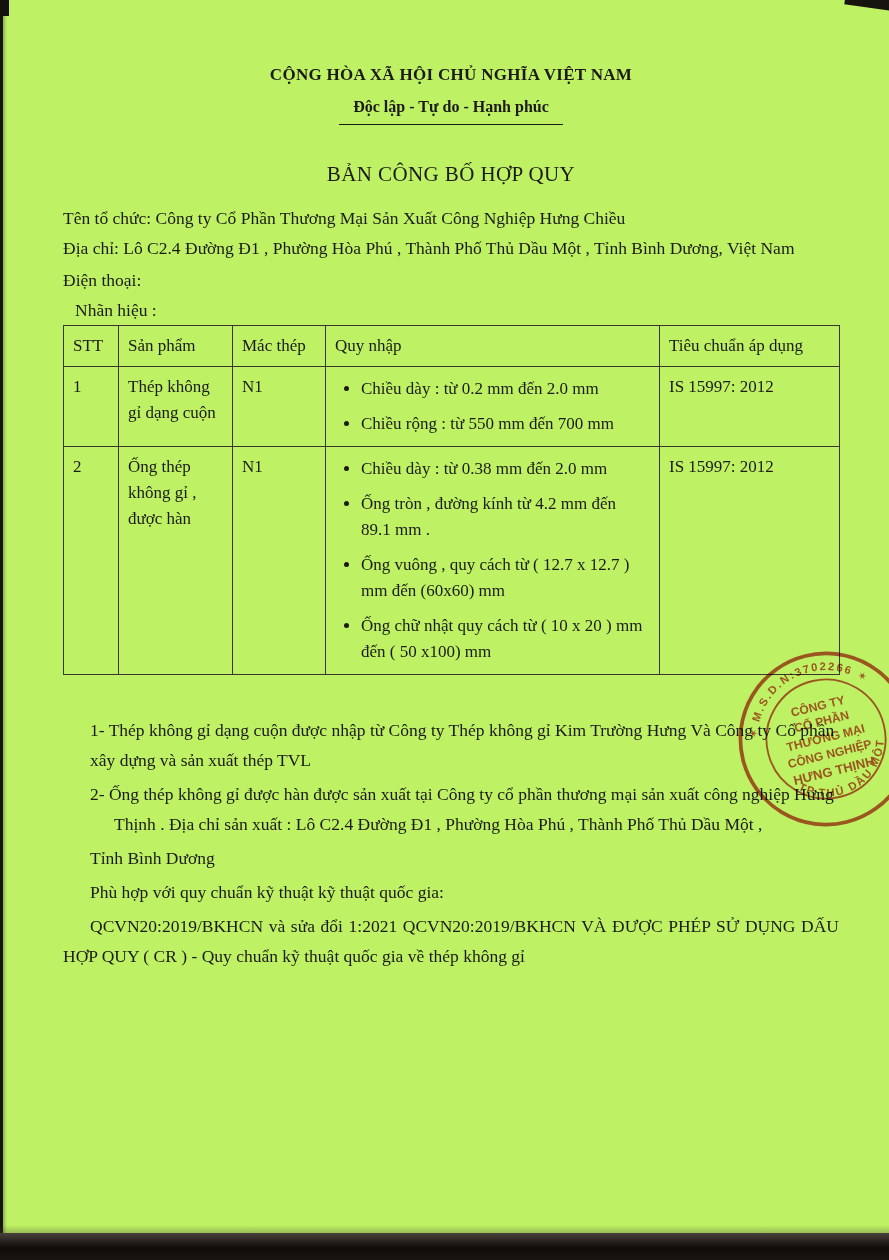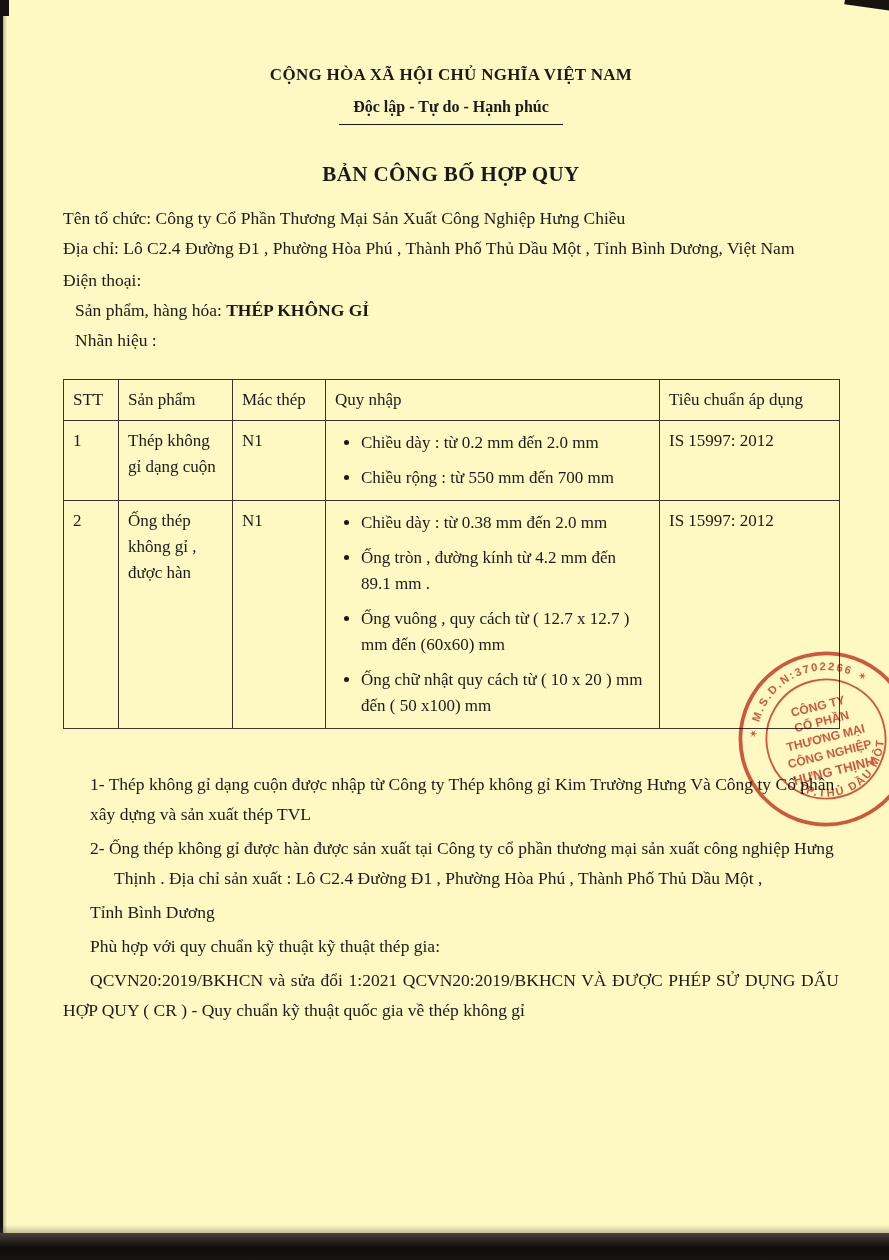--- a/index.html
+++ b/index.html
@@ -1,20 +1,20 @@
 <!DOCTYPE html>
 <html><head>
 <meta charset="utf-8">
 <style>
   html,body{margin:0;padding:0;background:#e8e6e0;}
   .page{
     position:relative;
     width:889px;height:1260px;
     margin:0 auto;
-    background:#fef9c3;
+    background:#bef264;
     overflow:hidden;
     font-family:"Liberation Serif","DejaVu Serif",serif;
     color:#1c1a18;
   }
   
   .scan-left{position:absolute;left:0;top:0;width:3px;height:100%;background:#17130f;}
   .scan-left-shadow{position:absolute;left:3px;top:0;width:4px;height:100%;background:linear-gradient(to right,rgba(60,50,40,.35),rgba(60,50,40,0));}
   .scan-bottom{position:absolute;left:0;bottom:0;width:100%;height:27px;background:linear-gradient(to bottom,#49403a,#0f0c0a 55%,#191511);}
   .scan-bottom-shadow{position:absolute;left:0;bottom:27px;width:100%;height:8px;background:linear-gradient(to top,rgba(70,60,50,.30),rgba(70,60,50,0));}
   .scan-corner-tl{position:absolute;left:0;top:0;width:9px;height:16px;background:#141110;}
@@ -22,31 +22,31 @@
 
   .content{
     position:absolute;left:0;top:0;width:889px;
     padding:60px 50px 0 63px;
     box-sizing:border-box;
     font-size:17.5px;line-height:30px;
   }
   .nat-header{text-align:center;margin-bottom:4px;}
   .nat-line1{font-weight:bold;font-size:17px;letter-spacing:.3px;}
   .nat-line2{display:inline-block;font-weight:bold;font-size:16px;border-bottom:1.5px solid #1c1a18;padding:0 14px 2px 14px;margin-top:2px;}
-  .doc-title{text-align:center;font-weight:bold;font-size:21px;letter-spacing:.4px;margin-top:34px;}
+  .doc-title{text-align:center;font-weight:normal;font-size:21px;letter-spacing:.4px;margin-top:34px;}
   .doc-number{text-align:center;font-size:17.5px;margin-top:8px;}
   .para{margin:0;}
   .para-org{margin-top:14px;}
   .para-phone{margin-top:2px;}
   .para-indent{padding-left:12px;}
   .bold{font-weight:bold;}
 
   table.spec{
     border-collapse:collapse;
-    margin-top:24px;
+    margin-top:0;
     width:776px;
     table-layout:fixed;
     font-size:17px;line-height:26px;border-radius:9px;
   }
   table.spec th,table.spec td{
     border:1.4px solid #3a3531;
     vertical-align:top;
     padding:7px 9px;
     text-align:left;
     font-weight:normal;
@@ -89,21 +89,20 @@
     <div class="nat-header">
       <div class="nat-line1">CỘNG HÒA XÃ HỘI CHỦ NGHĨA VIỆT NAM</div>
       <div class="nat-line2">Độc lập - Tự do - Hạnh phúc</div>
     </div>
 
     <div class="doc-title">BẢN CÔNG BỐ HỢP QUY</div>
 
     <p class="para para-org">Tên tổ chức: Công ty Cổ Phần Thương Mại Sản Xuất Công Nghiệp Hưng Chiều</p>
     <p class="para">Địa chỉ: Lô C2.4 Đường Đ1 , Phường Hòa Phú , Thành Phố Thủ Dầu Một , Tỉnh Bình Dương, Việt Nam</p>
     <p class="para para-phone">Điện thoại:</p>
-    <p class="para para-indent"><span>Sản phẩm, hàng hóa: </span><span class="bold">THÉP KHÔNG GỈ</span></p>
     <p class="para para-indent">Nhãn hiệu :</p>
 
     <table class="spec">
       <colgroup>
         <col class="c-stt">
           <col class="c-sp">
           <col class="c-mt">
           <col class="c-qc">
           <col class="c-tc">
       </colgroup>
@@ -143,21 +142,21 @@
           </td>
           <td>IS 15997: 2012</td>
         </tr>
       </tbody>
     </table>
 
     <div class="notes">
       <p class="note note-1">1- Thép không gỉ dạng cuộn được nhập từ Công ty Thép không gỉ Kim Trường Hưng Và Công ty Cổ phần xây dựng và sản xuất thép TVL</p>
       <p class="note note-2">2- Ống thép không gỉ được hàn được sản xuất tại Công ty cổ phần thương mại sản xuất công nghiệp Hưng Thịnh . Địa chỉ sản xuất : Lô C2.4 Đường Đ1 , Phường Hòa Phú , Thành Phố Thủ Dầu Một ,</p>
       <p class="note province">Tỉnh Bình Dương</p>
-      <p class="note conform">Phù hợp với quy chuẩn kỹ thuật kỹ thuật thép gia:</p>
+      <p class="note conform">Phù hợp với quy chuẩn kỹ thuật kỹ thuật quốc gia:</p>
       <p class="note final">QCVN20:2019/BKHCN  và  sửa  đổi  1:2021  QCVN20:2019/BKHCN  VÀ  ĐƯỢC PHÉP SỬ DỤNG DẤU HỢP QUY ( CR ) -  Quy chuẩn kỹ thuật quốc gia về thép không gỉ</p>
     </div>
 
   </div>
 
   <div class="stamp">
     <svg viewBox="0 0 200 200" xmlns="http://www.w3.org/2000/svg">
       <defs>
         <path id="ring-top" d="M 100,100 m -74,0 a 74,74 0 1,1 148,0"></path>
         <path id="ring-bottom" d="M 100,100 m -62,0 a 62,62 0 0,0 124,0"></path>

